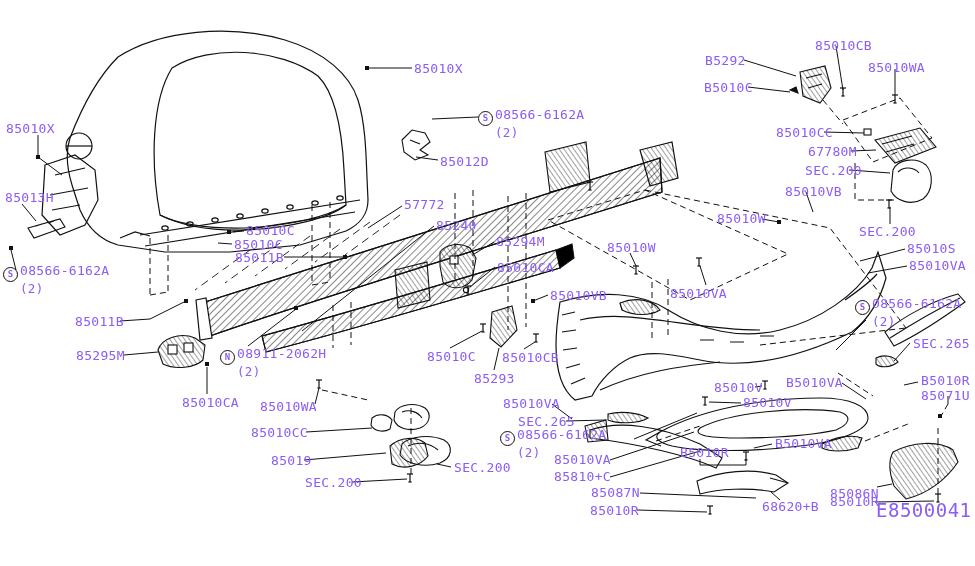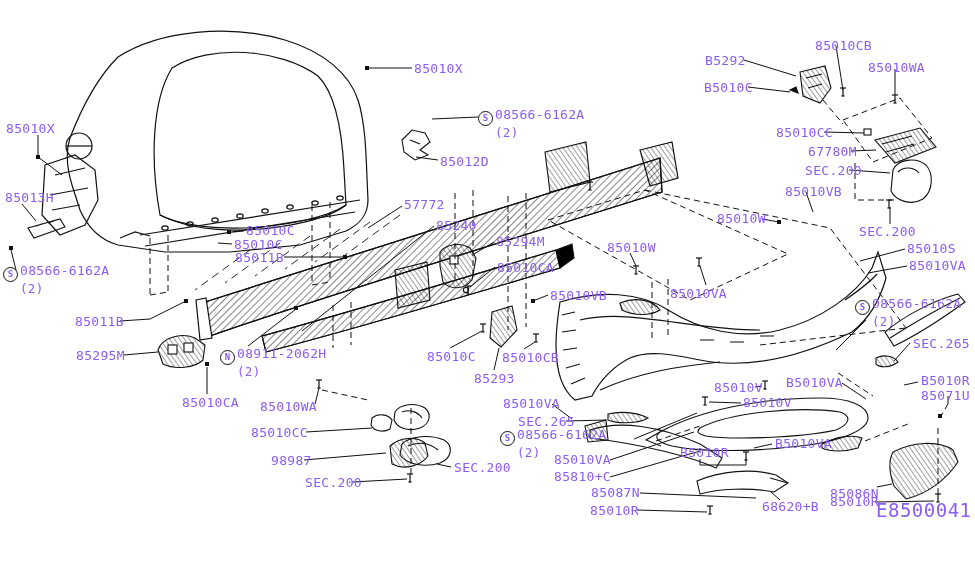--- a/index.html
+++ b/index.html
@@ -295,20 +295,20 @@
       <div class="lbl" style="left: 518px; top: 415px;"><span>SEC.265</span></div>
       <div class="lbl" style="left: 500px; top: 428px;"><span class="circ">S</span><span>08566-6162A</span><span class="qty">(2)</span></div>
       <div class="lbl" style="left: 554px; top: 453px;"><span>85010VA</span></div>
       <div class="lbl" style="left: 554px; top: 470px;"><span>85810+C</span></div>
       <div class="lbl" style="left: 591px; top: 486px;"><span>85087N</span></div>
       <div class="lbl" style="left: 590px; top: 504px;"><span>85010R</span></div>
       <div class="lbl" style="left: 454px; top: 461px;"><span>SEC.200</span></div>
       <div class="lbl" style="left: 305px; top: 476px;"><span>SEC.200</span></div>
       <div class="lbl" style="left: 260px; top: 400px;"><span>85010WA</span></div>
       <div class="lbl" style="left: 251px; top: 426px;"><span>85010CC</span></div>
-      <div class="lbl" style="left: 271px; top: 454px;"><span>98987</span></div>
+      <div class="lbl" style="left: 271px; top: 454px;"><span>85019</span></div>
       <div class="lbl" style="left: 830px; top: 480px; margin-top: 7px;"><span>85086N</span></div>
       <div class="lbl" style="left: 830px; top: 495px;"><span>85010R</span></div>
       <div class="lbl" style="left: 762px; top: 500px;"><span>68620+B</span></div>
       <div class="lbl lg" style="left: 876px; top: 500px;"><span>E8500041</span></div>
     </div>
 
 </div>
 
 </body></html>

